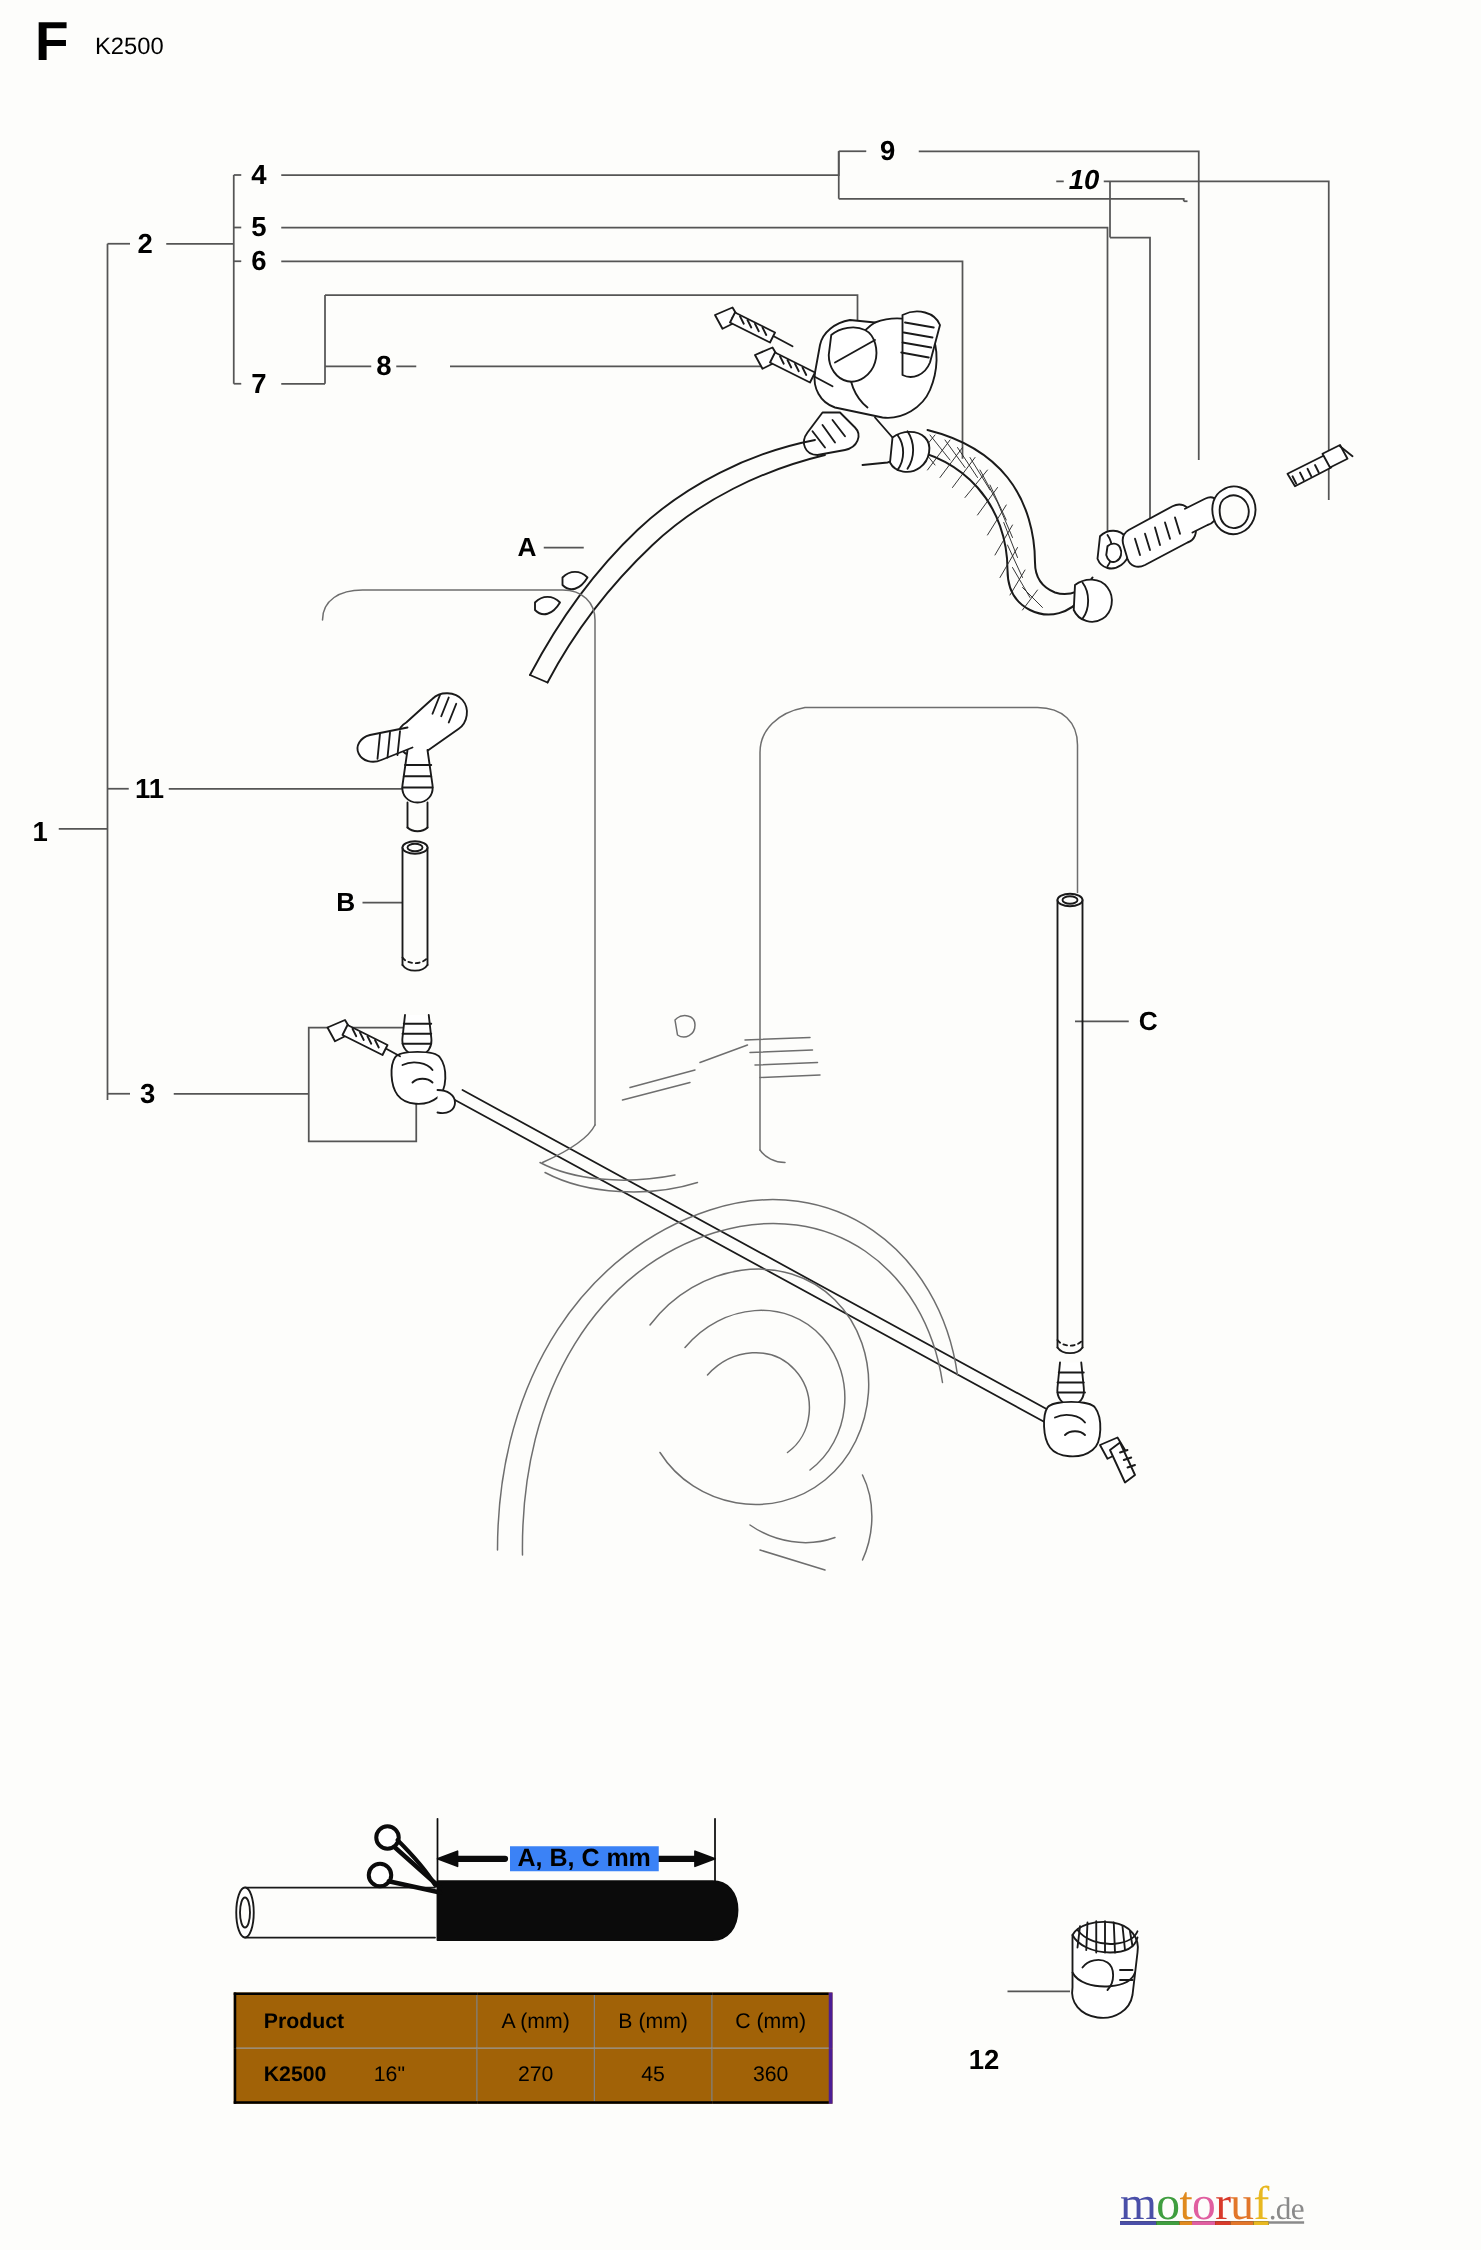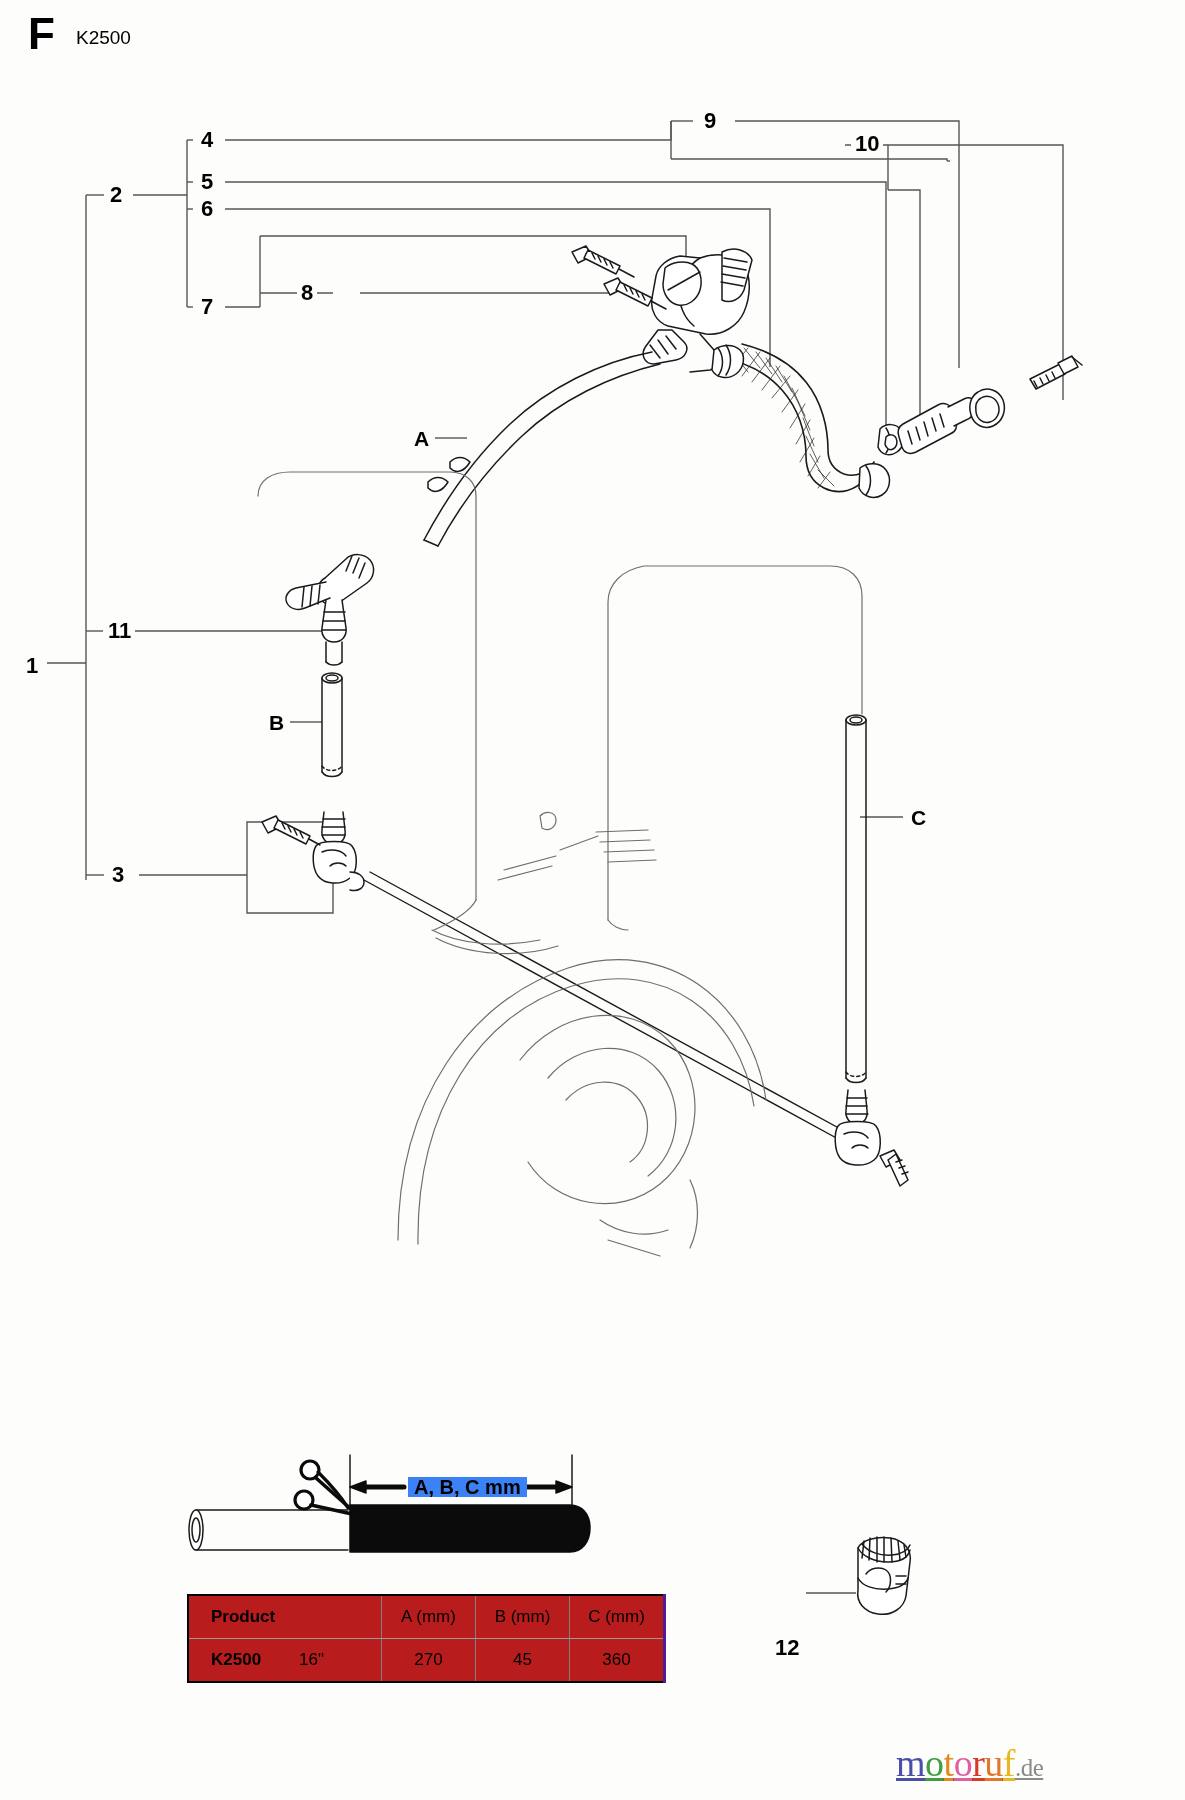--- a/index.html
+++ b/index.html
@@ -85,21 +85,21 @@
     z-index: 6;
   }
 
   
   #spec-table {
     position: absolute;
     left: 187px;
     top: 1594px;
     border-collapse: collapse;
     font-size: 17px;
-    background: #b91c1c;
+    background: #a16207;
     z-index: 6;
   }
   #spec-table th, #spec-table td {
     border: 1px solid #808080;
     padding: 0;
     height: 42px;
     vertical-align: middle;
     font-weight: normal;
     text-align: center;
   }
@@ -472,21 +472,21 @@
   </div>
   <div class="callout" style="left:197px; top:296px;">
     <span>7</span>
   </div>
   <div class="callout" style="left:297px; top:282px;">
     <span>8</span>
   </div>
   <div class="callout" style="left:700px; top:110px;">
     <span>9</span>
   </div>
-  <div class="callout" style="left:851px; top:133px;">
+  <div class="callout" style="left:851px; top:133px;font-style:italic;">
     <span>10</span>
   </div>
   <div class="callout" style="left:104px; top:620px;">
     <span>11</span>
   </div>
   <div class="callout" style="left:771px; top:1625px;margin-top:12px;">
     <span>12</span>
   </div>
 
   <div class="dimletter" style="left:411px; top:428px;">

